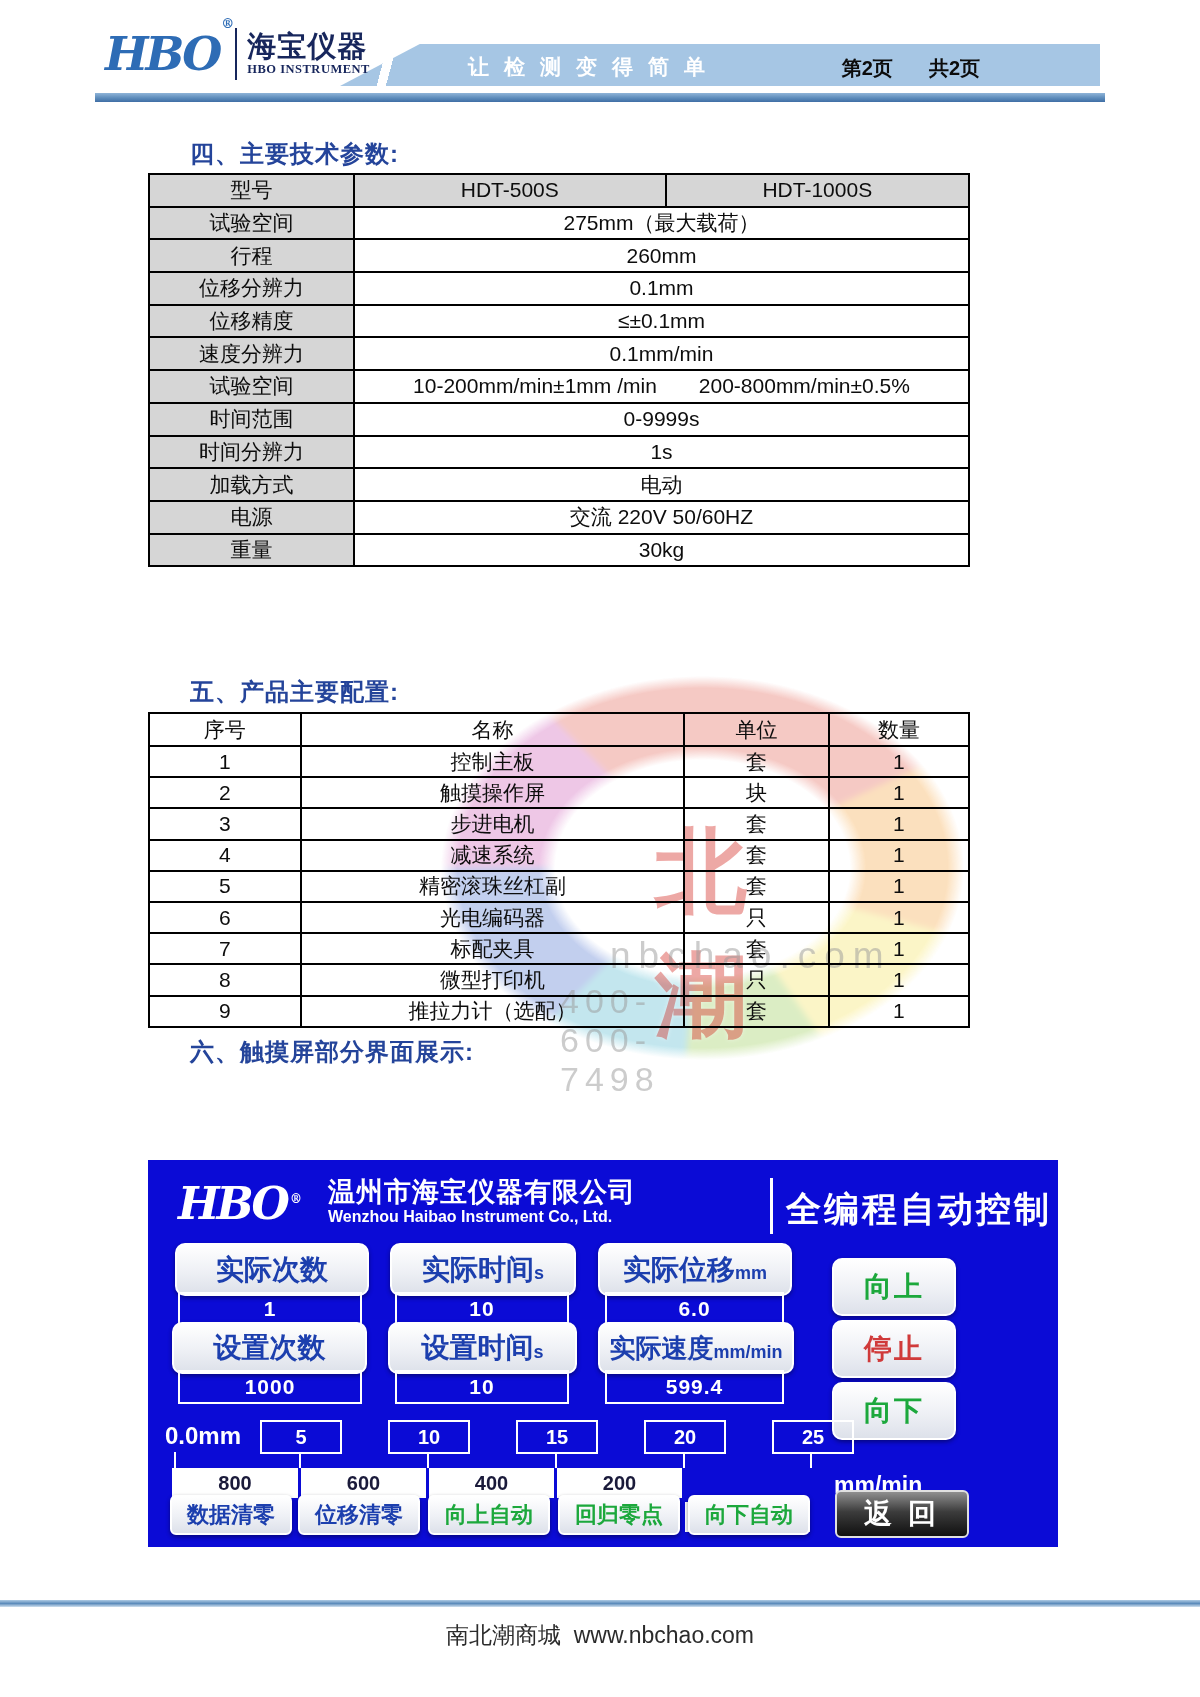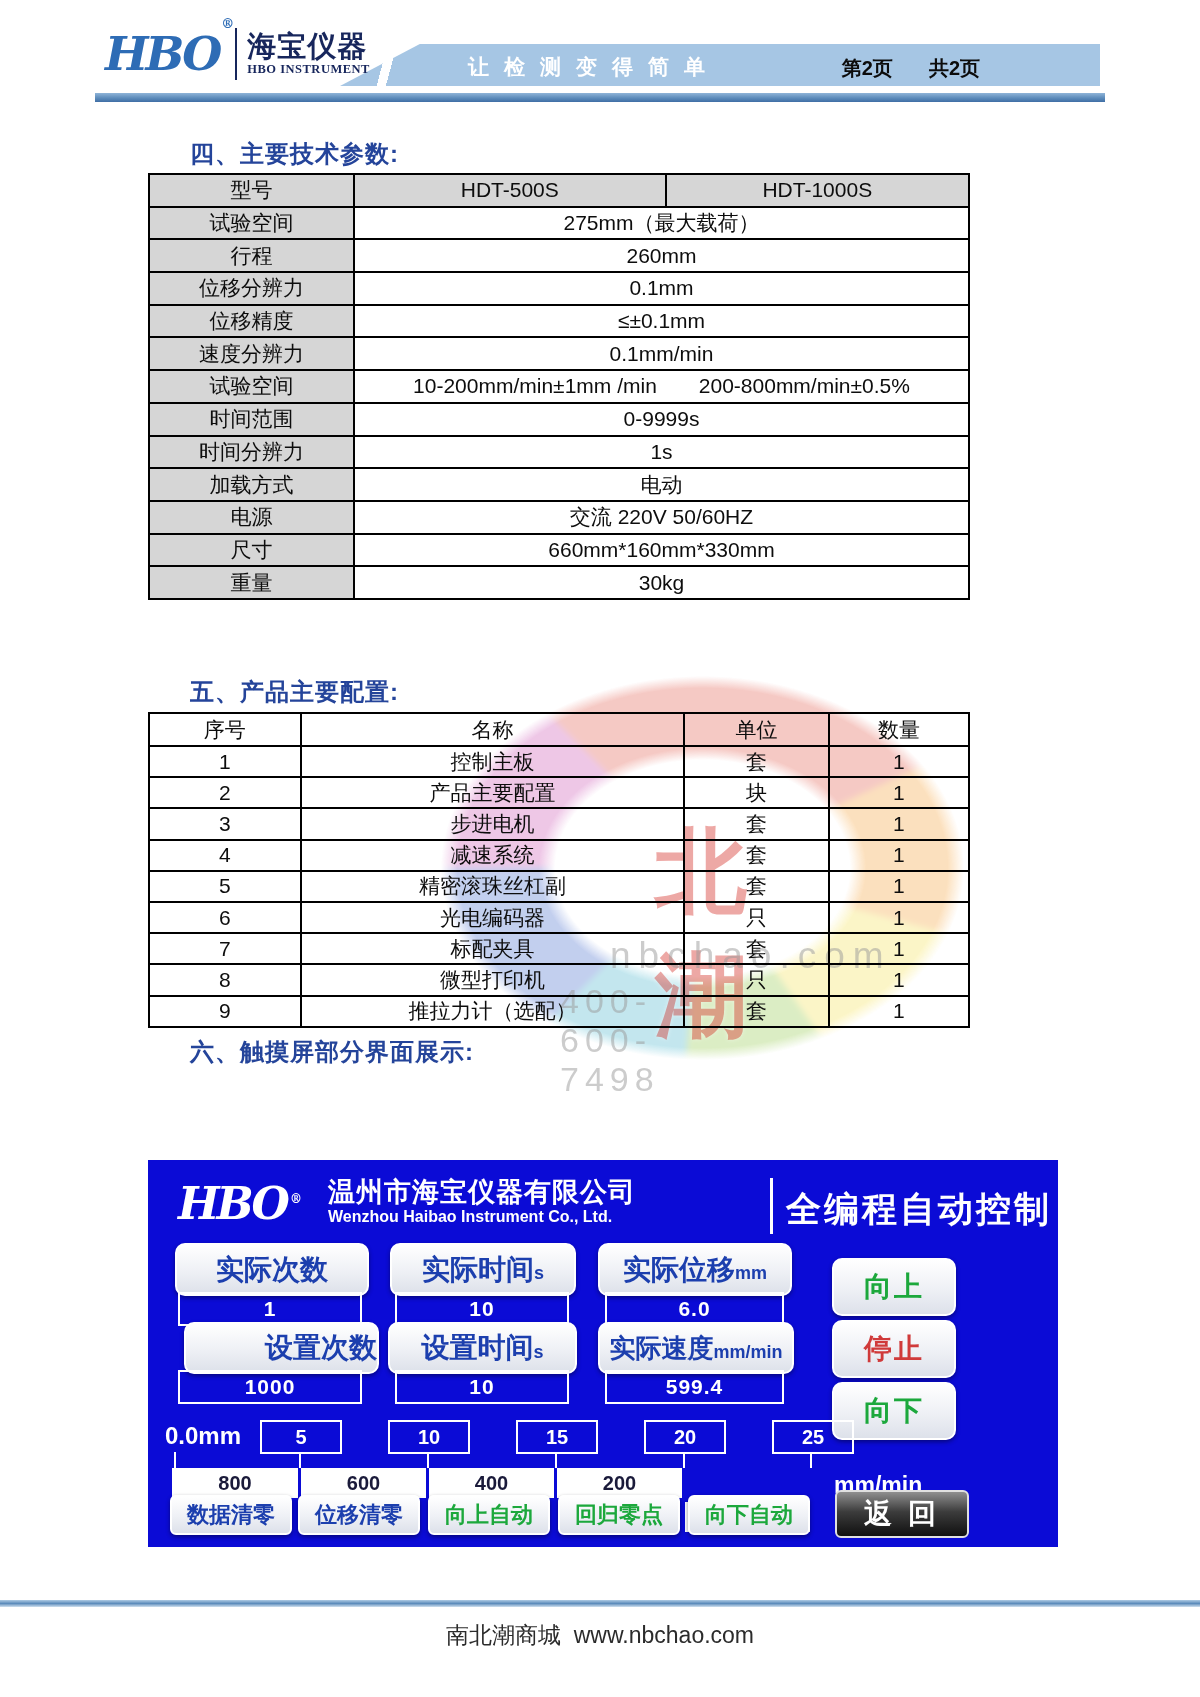--- a/index.html
+++ b/index.html
@@ -165,24 +165,20 @@
         </tr>
     <tr>
           <td class="lab">加载方式</td>
           <td colspan="2">电动</td>
         </tr>
     <tr>
           <td class="lab">电源</td>
           <td colspan="2">交流 220V 50/60HZ</td>
         </tr>
     <tr>
-          <td class="lab">尺寸</td>
-          <td colspan="2">660mm*160mm*330mm</td>
-        </tr>
-    <tr>
           <td class="lab">重量</td>
           <td colspan="2">30kg</td>
         </tr>
   </tbody>
     </table>
 
   <div class="sec-title" style="top:676px;">五、产品主要配置:</div>
   <table class="doc config">
     <colgroup>
         <col style="width:18.5%">
@@ -198,21 +194,21 @@
       <td>数量</td>
     </tr>
     <tr>
           <td>1</td>
           <td>控制主板</td>
           <td>套</td>
           <td>1</td>
         </tr>
     <tr>
           <td>2</td>
-          <td>产品主要配置</td>
+          <td>触摸操作屏</td>
           <td>块</td>
           <td>1</td>
         </tr>
     <tr>
           <td>3</td>
           <td>步进电机</td>
           <td>套</td>
           <td>1</td>
         </tr>
     <tr>
@@ -275,21 +271,21 @@
     <div class="sbtn lblA" style="left:450px;top:83px;width:190px;height:49px;">
         <span>实际位移</span>
         <span class="unit">mm</span>
       </div>
     <div class="sbtn green bigbtn" style="left:684px;top:98px;width:120px;height:54px;">向上</div>
 
     <div class="vbox" style="left:30px;top:132px;width:180px;height:30px;">1</div>
     <div class="vbox" style="left:247px;top:132px;width:170px;height:30px;">10</div>
     <div class="vbox" style="left:457px;top:132px;width:175px;height:30px;">6.0</div>
 
-    <div class="sbtn lblA" style="left:36px;top:162px;width:191px;height:48px;justify-content:flex-end;">
+    <div class="sbtn lblA" style="left:24px;top:162px;width:191px;height:48px;">
         <span>设置次数</span>
       </div>
     <div class="sbtn lblA" style="left:240px;top:162px;width:185px;height:48px;text-align:center;">
         <span>设置时间</span>
         <span class="unit">s</span>
       </div>
     <div class="sbtn" style="left:450px;top:162px;width:192px;height:48px;font-size:26px;">
         <span>实际速度</span>
         <span class="unit">mm/min</span>
       </div>

